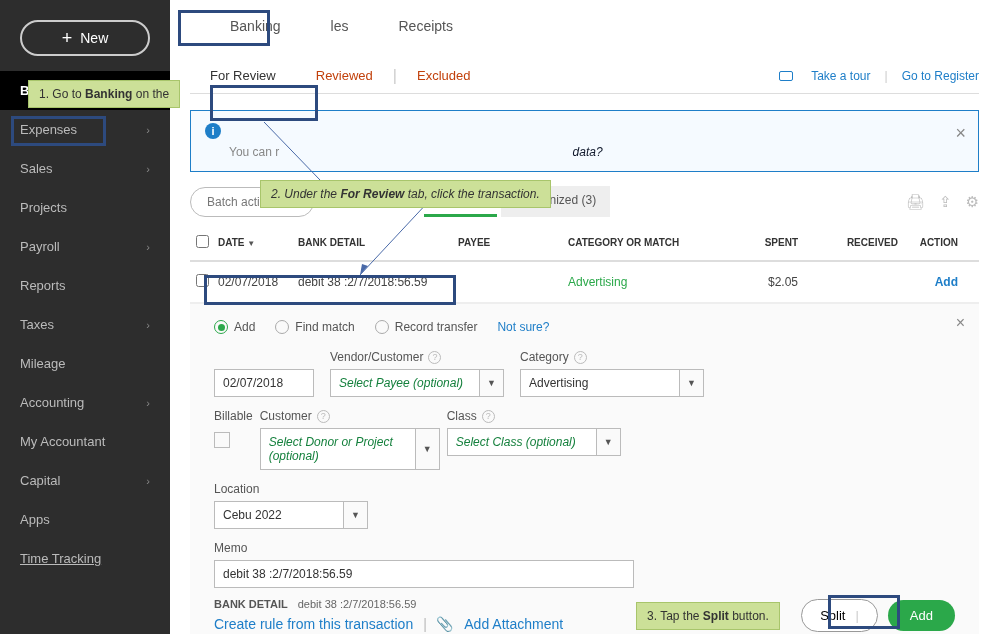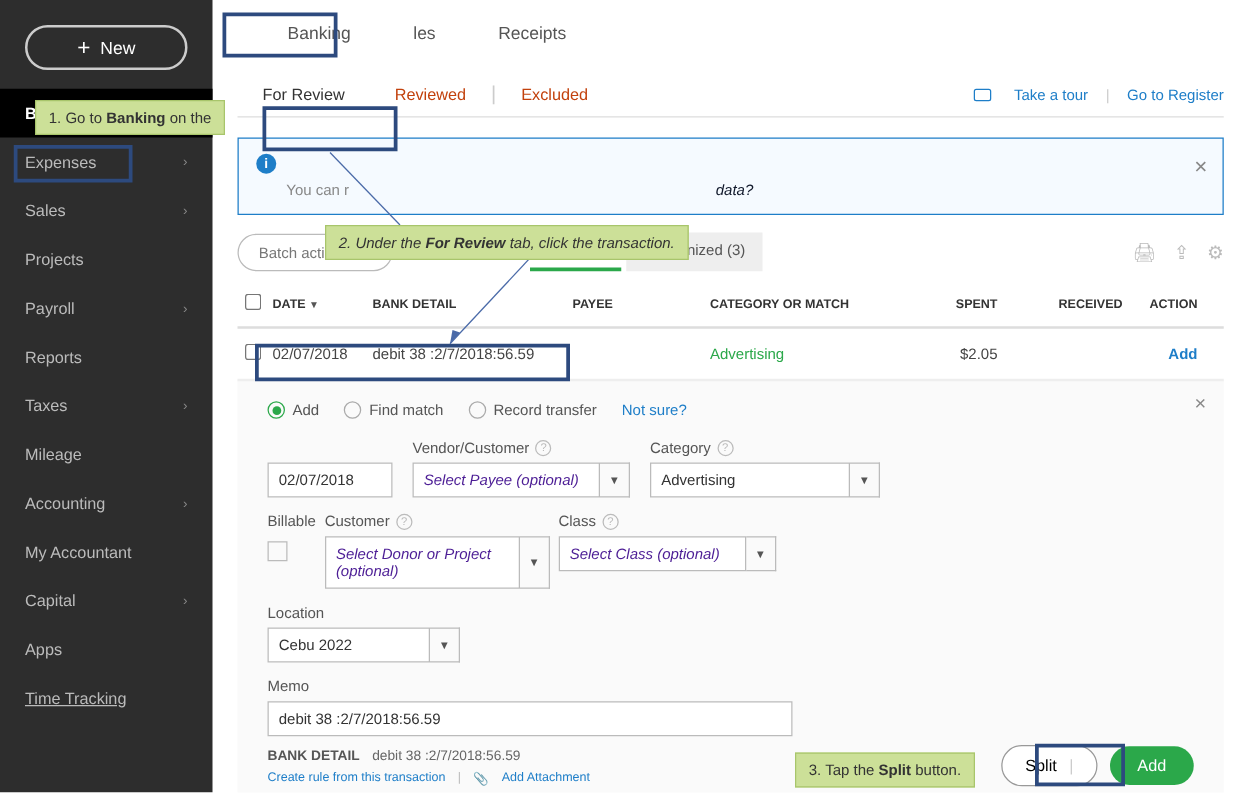--- a/index.html
+++ b/index.html
@@ -55,29 +55,29 @@
 .radio-item { display: flex; align-items: center; gap: 6px; cursor: pointer; }
 .radio-dot { width: 14px; height: 14px; border-radius: 50%; border: 1px solid #aaa; display: flex; align-items: center; justify-content: center; }
 .radio-dot.on { border-color: #2ba84a; }
 .radio-dot.on::after { content: ""; width: 7px; height: 7px; border-radius: 50%; background: #2ba84a; }
 .not-sure { color: #1e7ec8; cursor: pointer; }
 .form-grid { display: flex; gap: 16px; flex-wrap: wrap; margin-bottom: 12px; align-items: flex-end; }
 .form-col { display: flex; flex-direction: column; gap: 5px; }
 .form-label { font-size: 12px; color: #555; display: flex; align-items: center; gap: 5px; }
 .help-circle { width: 13px; height: 13px; border-radius: 50%; border: 1px solid #bbb; color: #bbb; font-size: 9px; display: inline-flex; align-items: center; justify-content: center; }
 .input, .select { border: 1px solid #bbb; padding: 6px 8px; font-size: 12px; color: #333; background: #fff; }
-.input.placeholder { color: #4c1d95; font-style: italic; }
+.input.placeholder { color: #15803d; font-style: italic; }
 .select-wrap { display: flex; }
 .select-wrap .drop-btn { border: 1px solid #bbb; border-left: none; width: 24px; display: flex; align-items: center; justify-content: center; font-size: 9px; color: #555; cursor: pointer; }
 .billable-row { display: flex; gap: 7px; align-items: flex-start; margin-bottom: 12px; }
 .checkbox { width: 16px; height: 16px; border: 1px solid #bbb; margin-top: 4px; }
 .memo-input { width: 420px; }
 .bottom-row { display: flex; align-items: center; gap: 10px; margin-top: 10px; font-size: 11px; }
 .bank-detail-label { font-weight: bold; color: #555; }
-.bottom-links { display: flex; gap: 10px; margin-top: 6px; font-size: 10px; }
+.bottom-links { display: flex; gap: 10px; margin-top: 6px; font-size: 14px; align-items: center; }
 .bottom-links a { color: #1e7ec8; text-decoration: none; cursor: pointer; }
 .bottom-links .sep { color: #bbb; }
 .action-buttons { position: absolute; right: 24px; bottom: 16px; display: flex; gap: 10px; align-items: center; }
 .split-btn { border: 1px solid #999; border-radius: 18px; padding: 8px 18px; font-size: 13px; background: #fff; cursor: pointer; display: flex; align-items: center; gap: 4px; }
 .split-btn::after { content: "|"; color: #ccc; margin-left: 6px; }
 .add-btn { border: none; border-radius: 18px; padding: 8px 22px; font-size: 13px; background: #2ba84a; color: #fff; cursor: pointer; }
 .callout { position: absolute; background: #cce098; border: 1px solid #a8c56b; padding: 6px 10px; font-size: 12px; color: #333; z-index: 100; }
 .blue-box { position: absolute; border: 3px solid #2d4a7e; z-index: 90; pointer-events: none; }
 .arrow-svg { position: absolute; pointer-events: none; z-index: 95; }
 .tour-icon { width: 14px; height: 10px; display: inline-block; border: 1px solid #1e7ec8; border-radius: 2px; position: relative; margin-right: 4px; vertical-align: middle; }

